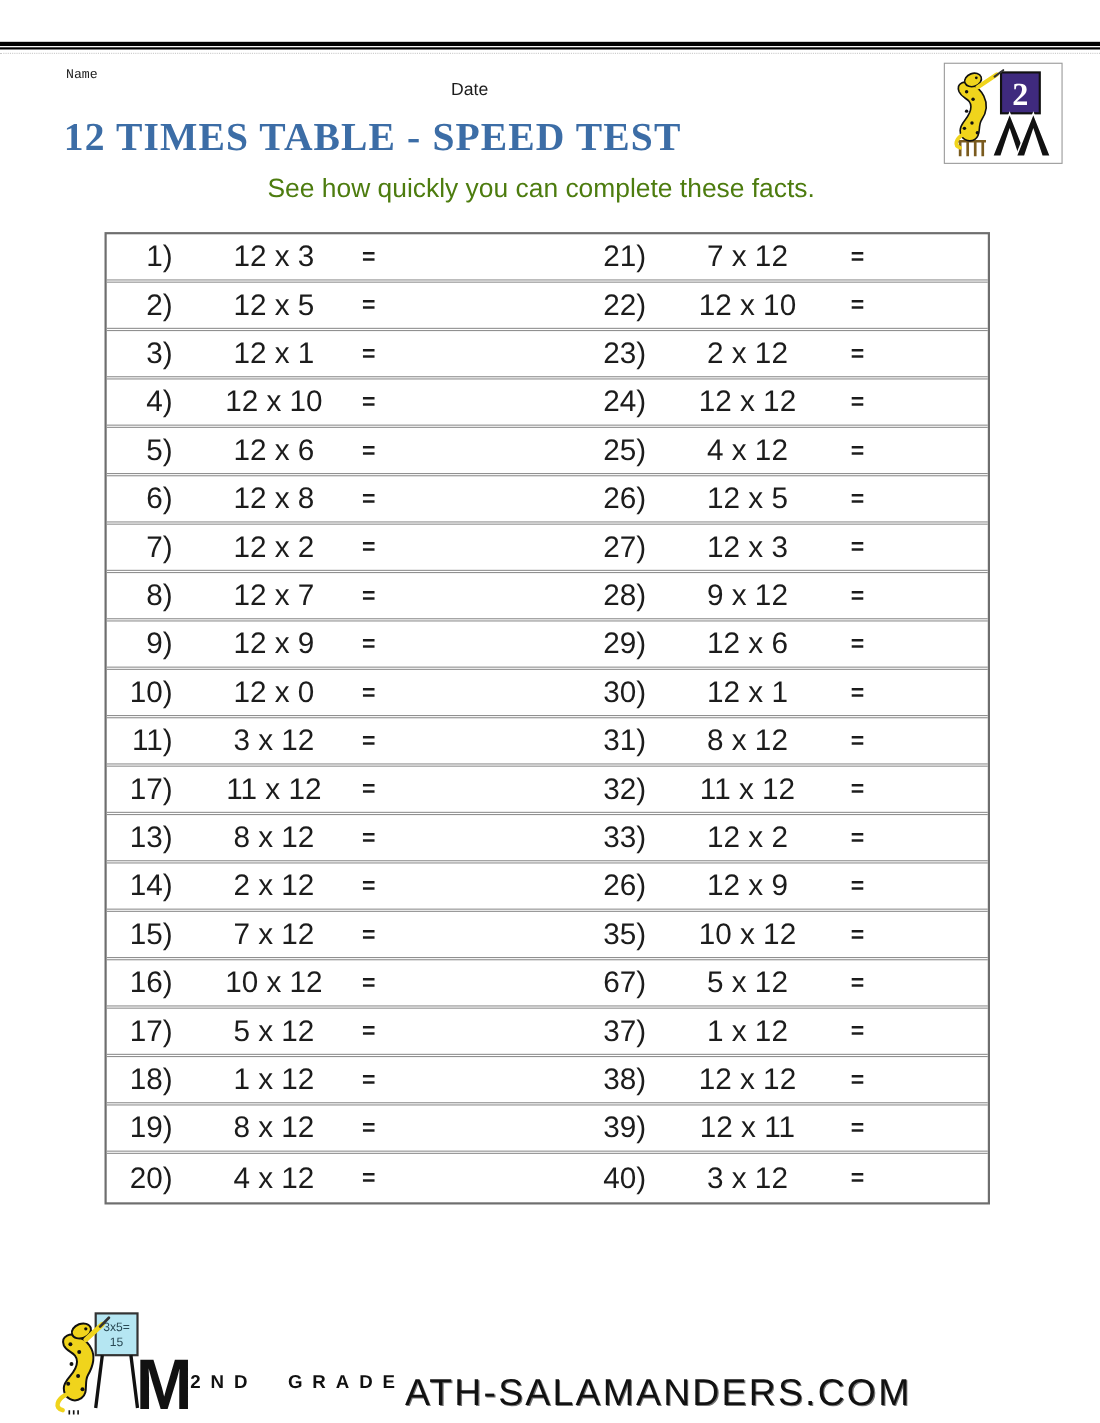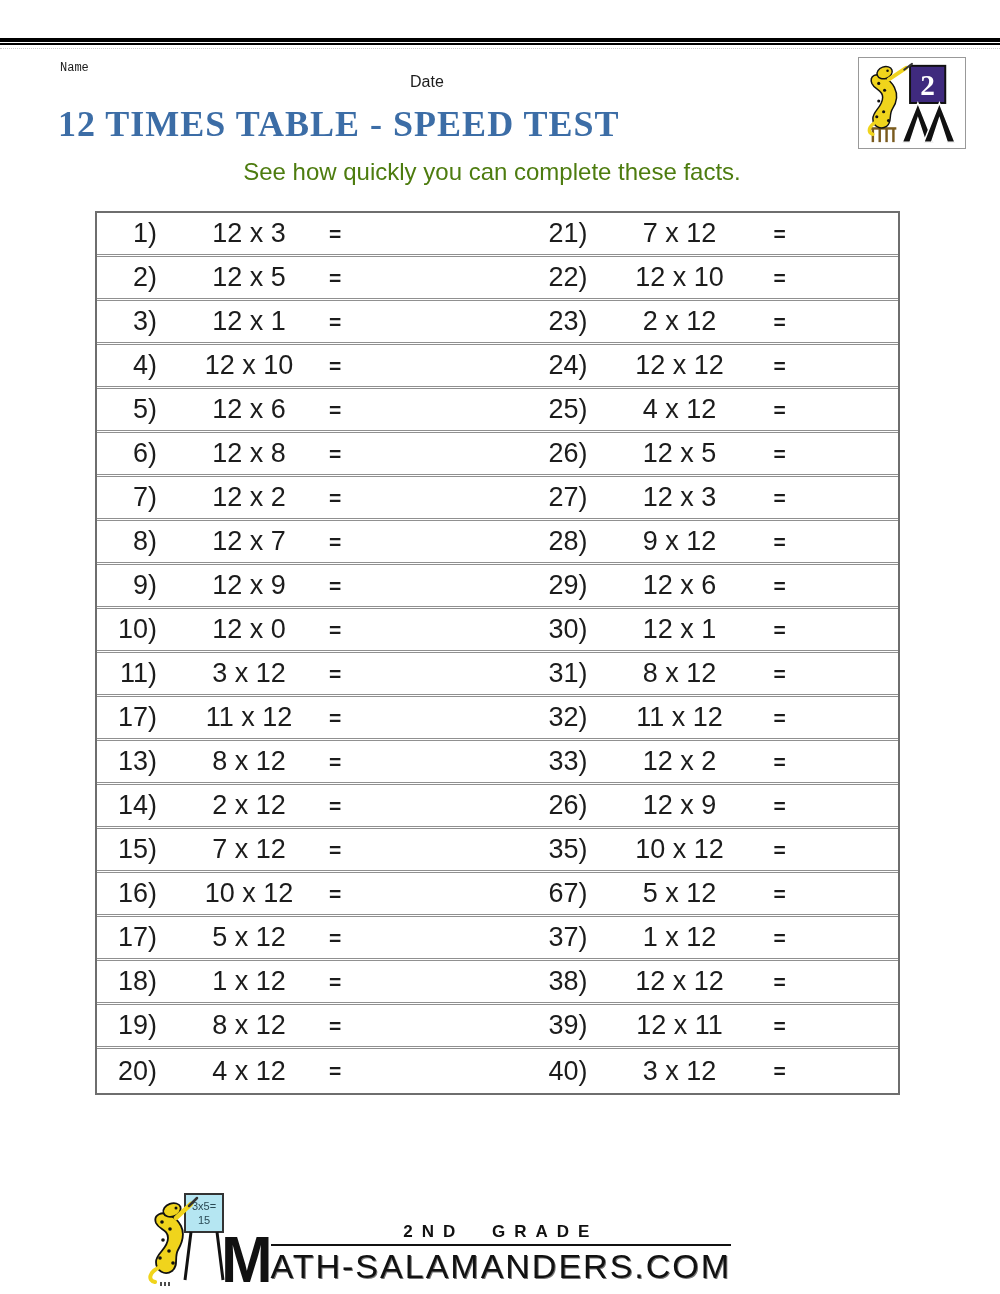--- a/index.html
+++ b/index.html
@@ -74,21 +74,21 @@
   .footer-logo {
     position: absolute; left: 0; top: 1188px; width: 832px;
     display: flex; justify-content: center; align-items: flex-end; padding-left: 44px;
   }
   .footer-logo .mascot { width: 86px; height: 100px; }
   .big-m {
     font-size: 62px; font-weight: bold; line-height: 0.9;
     letter-spacing: -4px; margin: 0 2px 0 -10px; color: #111;
     transform: scaleY(1.05);
   }
-  .wordmark-col { display: flex; flex-direction: column; padding-bottom: 2px; justify-content: space-between; }
+  .wordmark-col { display: flex; flex-direction: row; padding-bottom: 2px; justify-content: space-between; }
   .grade-text {
     text-align: center; font-size: 17px; font-weight: bold;
     letter-spacing: 9px; word-spacing: 14px; color: #111;
   }
   .wordmark-rule { height: 2px; background: #111; margin: 2px 0 1px; }
   .site-text {
     font-size: 34px; font-weight: normal; letter-spacing: 2px;
     color: #111; white-space: nowrap;
     text-shadow: 1px 1px 0 #777;
   }

